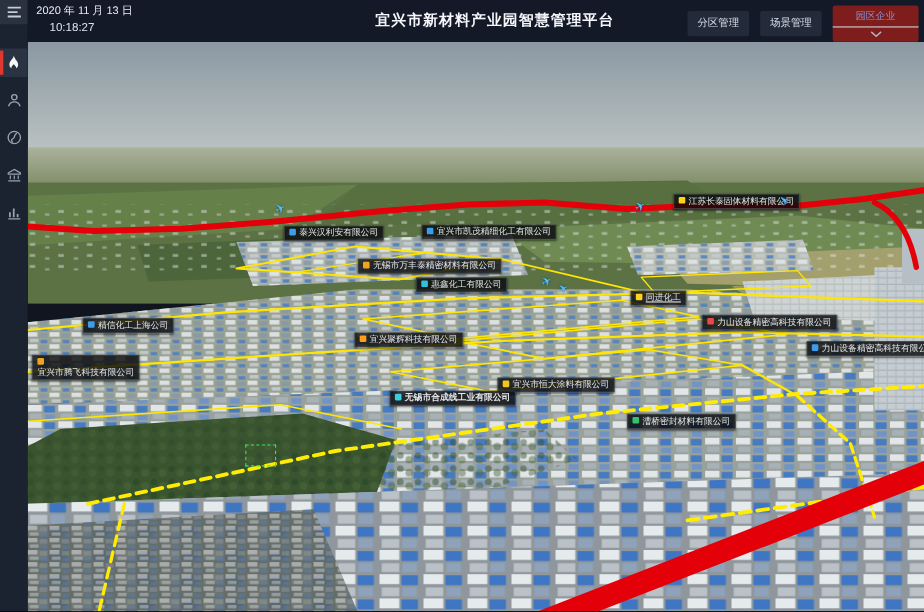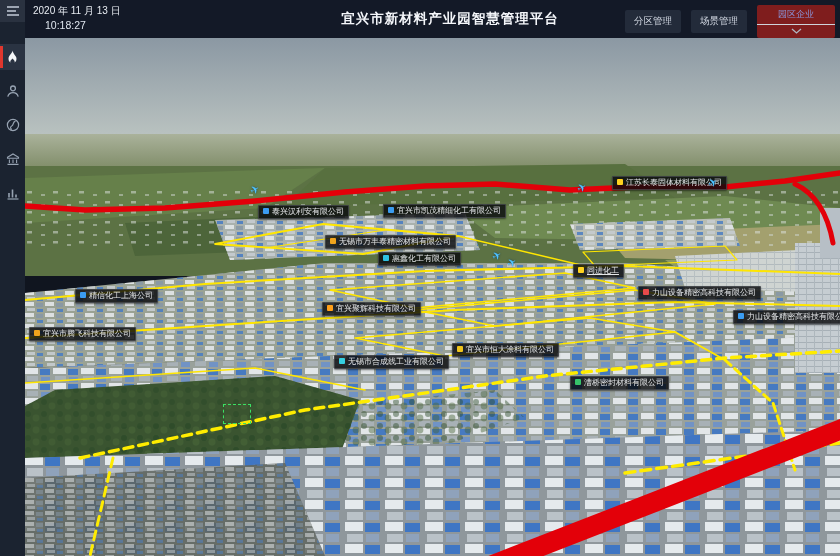--- a/index.html
+++ b/index.html
@@ -242,21 +242,21 @@
           <span>惠鑫化工有限公司</span>
         </div>
         <div class="map-label" style="left: 587px; top: 145px;">
           <span class="label-icon" style="background: rgb(255, 210, 31);"></span>
           <span>江苏长泰固体材料有限公司</span>
         </div>
         <div class="map-label" style="left: 50px; top: 258px;">
           <span class="label-icon" style="background: rgb(59, 156, 240);"></span>
           <span>精信化工上海公司</span>
         </div>
-        <div class="map-label" style="left: 4px; top: 296px;">
+        <div class="map-label" style="left: 4px; top: 296px; flex-direction: column;">
           <span class="label-icon" style="background: rgb(240, 164, 29);"></span>
           <span>宜兴市腾飞科技有限公司</span>
         </div>
         <div class="map-label" style="left: 297px; top: 271px;">
           <span class="label-icon" style="background: rgb(255, 159, 26);"></span>
           <span>宜兴聚辉科技有限公司</span>
         </div>
         <div class="map-label" style="left: 548px; top: 233px; text-decoration: underline;">
           <span class="label-icon" style="background: rgb(255, 210, 31);"></span>
           <span>同进化工</span>
@@ -270,21 +270,21 @@
           <span>力山设备精密高科技有限公司</span>
         </div>
         <div class="map-label" style="left: 545px; top: 301px; margin-top: 44px;">
           <span class="label-icon" style="background: rgb(55, 194, 106);"></span>
           <span>漕桥密封材料有限公司</span>
         </div>
         <div class="map-label" style="left: 427px; top: 312px;">
           <span class="label-icon" style="background: rgb(240, 197, 29);"></span>
           <span>宜兴市恒大涂料有限公司</span>
         </div>
-        <div class="map-label" style="left: 309px; top: 324px;">
+        <div class="map-label" style="left: 329px; top: 324px; font-weight: bold;">
           <span class="label-icon" style="background: rgb(53, 207, 224);"></span>
           <span>无锡市合成线工业有限公司</span>
         </div>
         <span class="plane" style="left: 230px; top: 152px; color: rgb(79, 195, 255);">✈</span>
         <span class="plane" style="left: 472px; top: 218px; color: rgb(79, 195, 255);">✈</span>
         <span class="plane" style="left: 487px; top: 225px; color: rgb(79, 195, 255);">✈</span>
         <span class="plane" style="left: 557px; top: 150px; color: rgb(79, 195, 255);">✈</span>
         <span class="plane" style="left: 688px; top: 145px; color: rgb(79, 195, 255);">✈</span>
       </div>
   </div>

